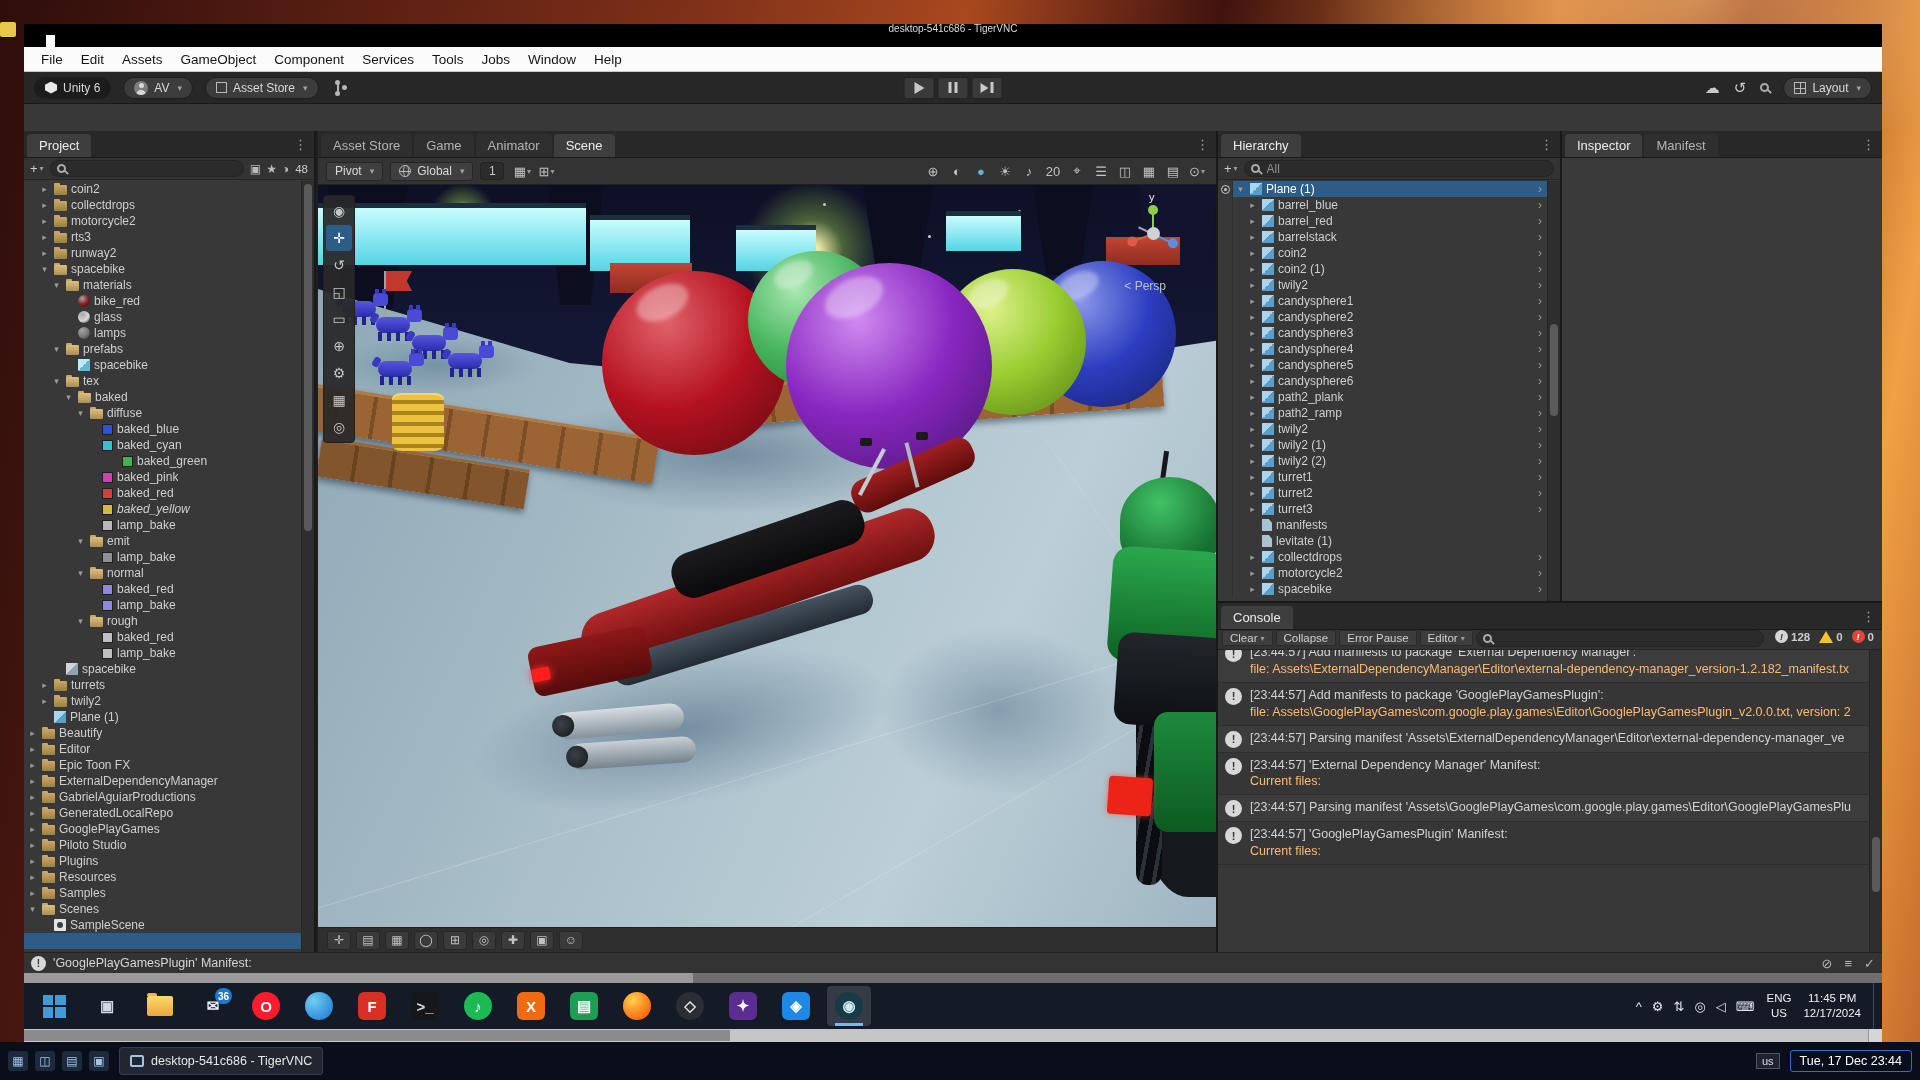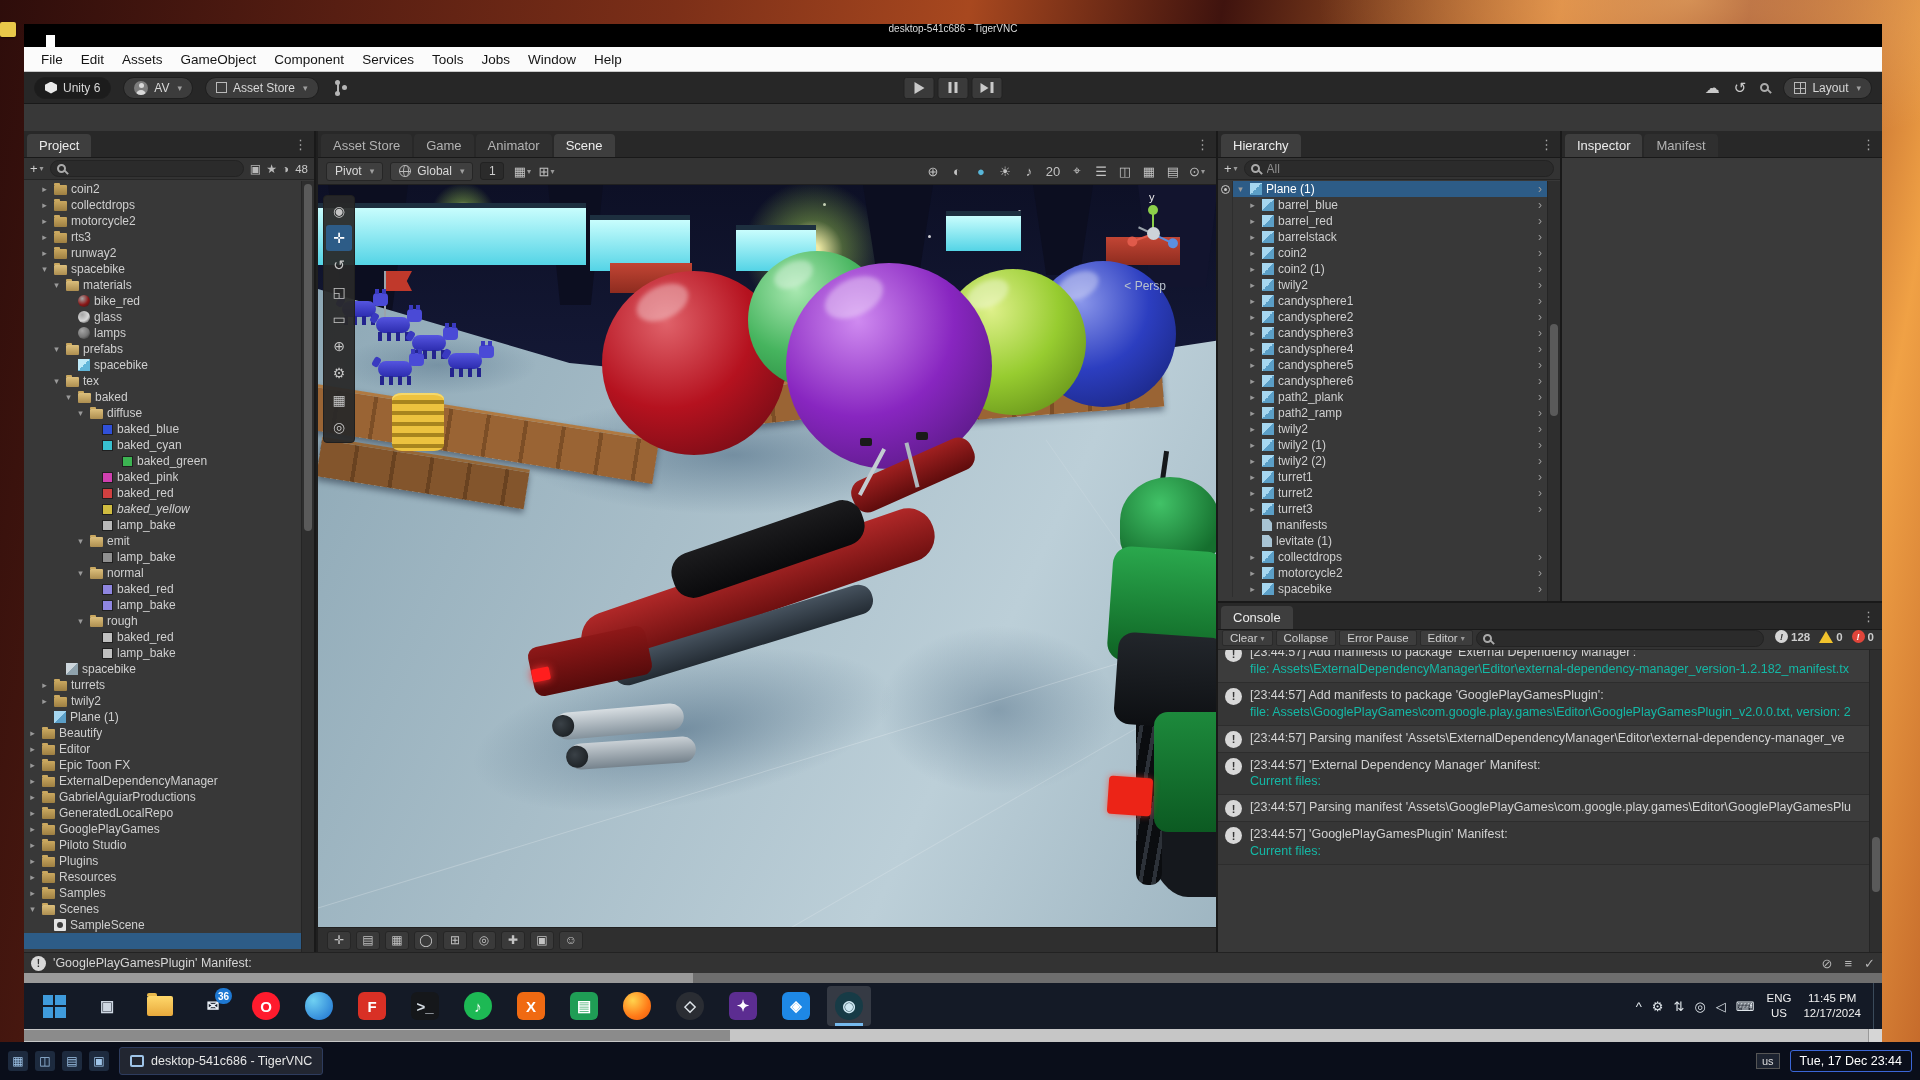--- a/index.html
+++ b/index.html
@@ -186,21 +186,21 @@
   .ci.warn{width:0;height:0;border-left:7px solid transparent;border-right:7px solid transparent;border-bottom:12px solid #f2c32c}
   .ci.err{background:#e0453a;border-radius:50%;color:#fff}
   .ci.err::after{content:"!"}
   #console-msgs{position:absolute;top:47px;left:0;right:13px;bottom:0;overflow:hidden;font-size:12.5px}
   .cmsg{display:flex;gap:8px;padding:4px 7px;border-bottom:1px solid #2d2d2d;background:#3c3c3c;align-items:flex-start}
   .cmsg.alt{background:#363636}
   .cmsg:first-child{margin-top:-10px}
   .cicon{width:17px;height:17px;border-radius:50%;background:#d8d8d8;color:#333;font-weight:bold;font-size:11px;display:flex;align-items:center;justify-content:center;flex:none;margin-top:1px}
   .cicon::after{content:"!"}
   .cl1{color:#d2d2d2;line-height:1.35;white-space:nowrap;overflow:hidden}
-  .cl2{color:#14b8a6;line-height:1.35;white-space:nowrap;overflow:hidden}
+  .cl2{color:#fdba74;line-height:1.35;white-space:nowrap;overflow:hidden}
   
   #statusbar{position:absolute;left:0;bottom:0;width:100%;height:21px;background:#333;border-top:1px solid #222;display:flex;align-items:center;gap:7px;padding:0 7px;font-size:12.5px;color:#d6d6d6}
   .sicons{margin-left:auto;display:flex;gap:12px;color:#b5b5b5;font-size:13px}
   
   #strip-a{position:absolute;left:24px;top:973px;width:1858px;height:10px;background:#9a9a9a}
   #strip-a .hthumb{position:absolute;left:36%;right:0;top:0;height:100%;background:#6e6e6e}
   #win-taskbar{position:absolute;left:24px;top:983px;width:1858px;height:46px;background:#141a26;display:flex;align-items:center}
   #tb-icons{display:flex;align-items:center;gap:9px;padding-left:8px}
   .tb-item{width:44px;height:40px;display:flex;align-items:center;justify-content:center;position:relative;border-radius:4px}
   .tb-item.active{background:rgba(255,255,255,.14)}

